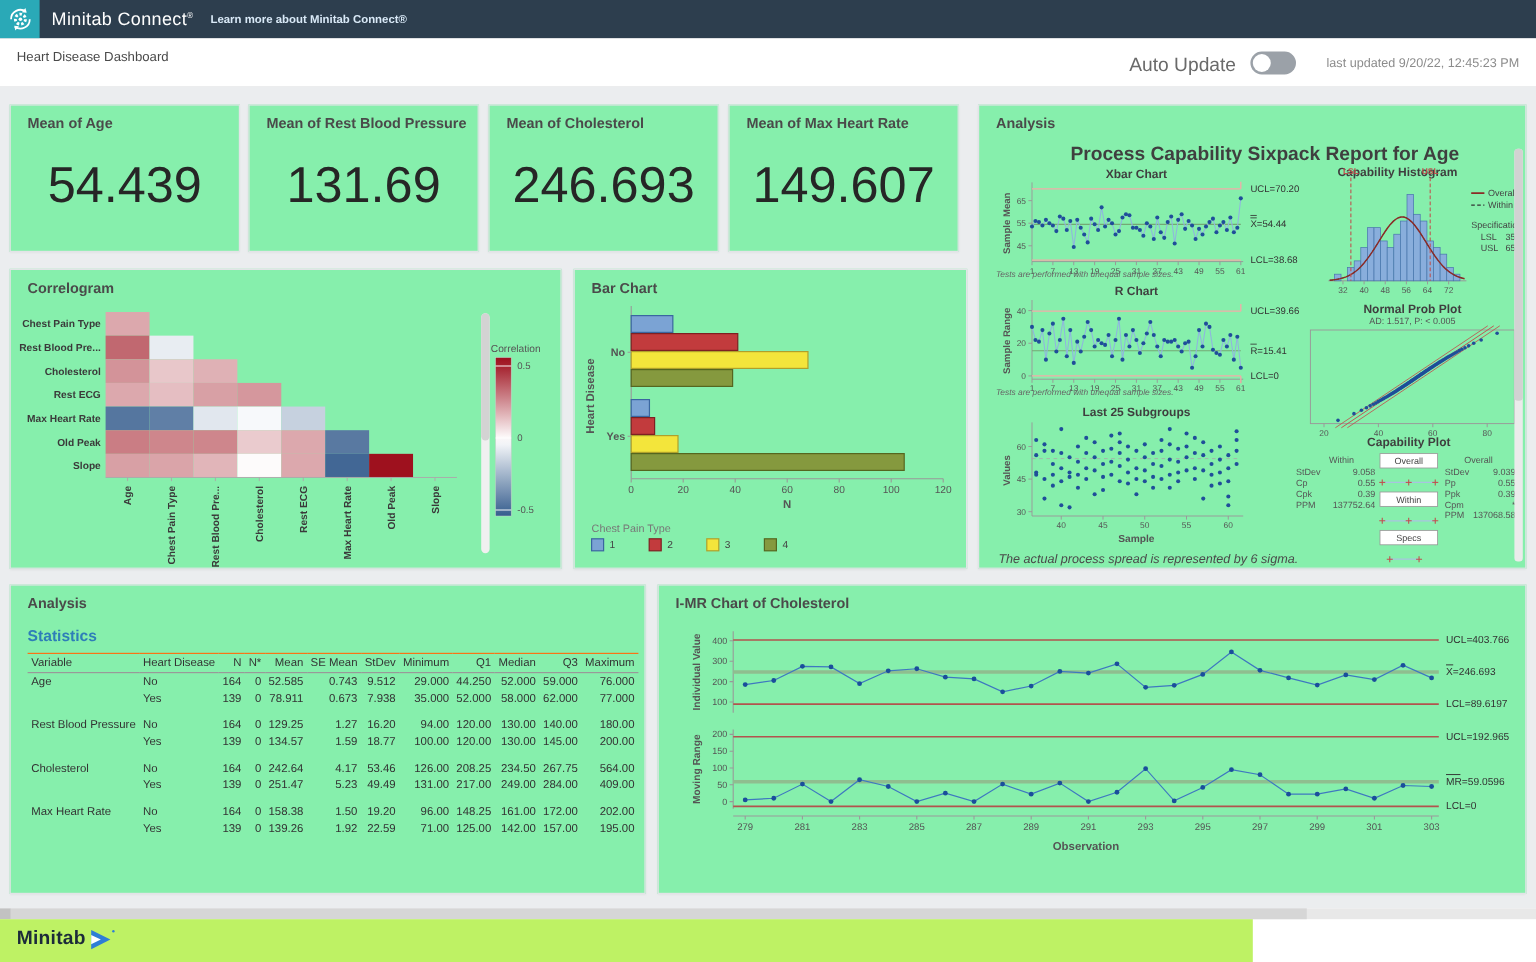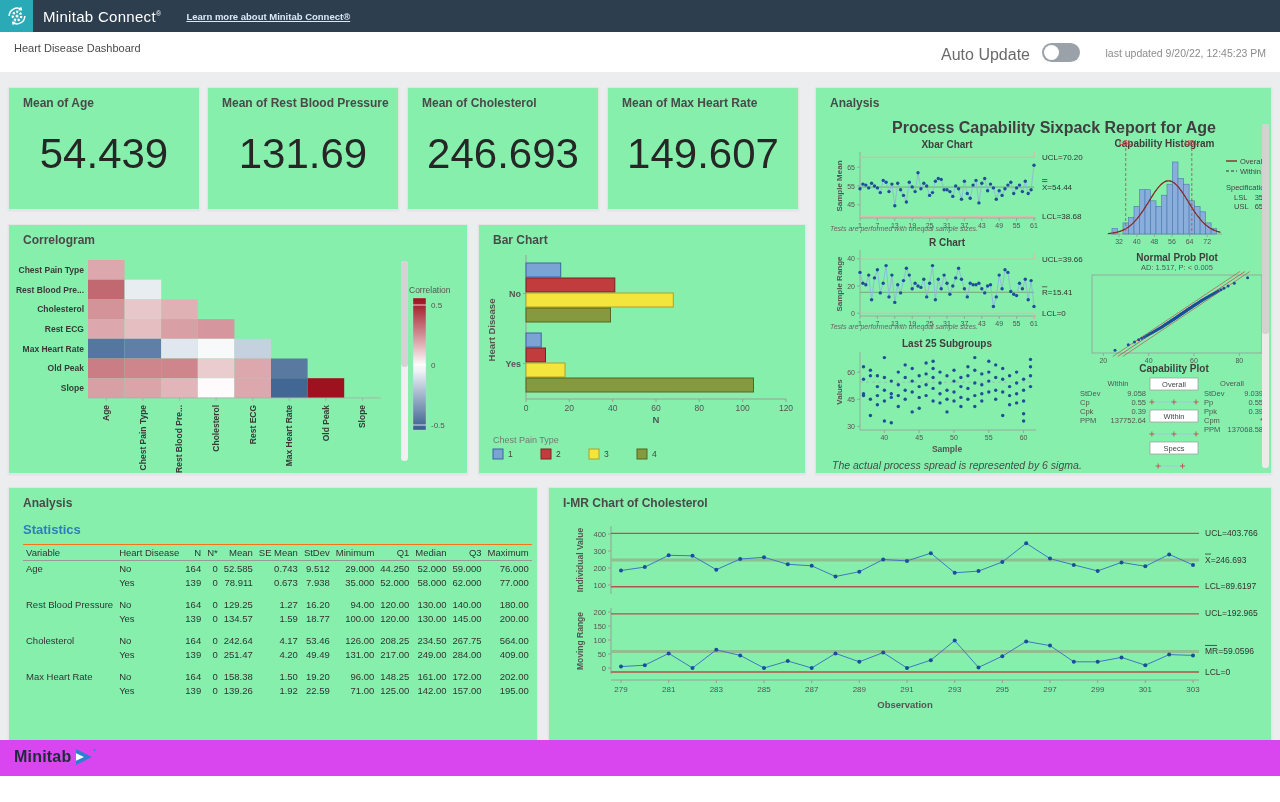--- a/index.html
+++ b/index.html
@@ -3,21 +3,21 @@
 <meta charset="utf-8">
 <style>
   html,body{margin:0;padding:0}
   body{width:1280px;height:802px;position:relative;overflow:hidden;background:#fff;
        font-family:"Liberation Sans",sans-serif;}
   svg{font-family:"Liberation Sans",sans-serif}
   .topbar{position:absolute;left:0;top:0;width:1280px;height:32px;background:#2D3E4E;display:flex;align-items:center}
   .logo-sq{width:33px;height:32px;background:#2AA9B7;display:flex;align-items:center;justify-content:center}
   .brand{color:#fff;font-size:15px;margin-left:10px;letter-spacing:.3px}
   .brand sup{font-size:7px;vertical-align:super}
-  .tb-link{color:#D9E9F7;font-size:9.5px;margin-left:25px;text-decoration:underline;font-weight:bold;cursor:pointer}
+  .tb-link{color:#D9E9F7;font-size:9.5px;margin-left:14px;font-weight:bold;cursor:pointer}
   .pagehead{position:absolute;left:0;top:32px;width:1280px;height:40px;background:#fff;border-bottom:1px solid #E2E2E2}
   .page-title{position:absolute;left:14px;top:10px;font-size:11px;color:#4A4A4A}
   .auto-label{position:absolute;right:250px;top:14px;font-size:16px;color:#6A6A6A}
   .toggle{position:absolute;right:200px;top:11px;width:38px;height:19px;background:#9BA1A8;border-radius:10px;cursor:pointer}
   .toggle .knob{position:absolute;left:2px;top:2px;width:15px;height:15px;border-radius:50%;background:#fff}
   .lastupd{position:absolute;right:14px;top:15px;font-size:10.5px;color:#8C8C8C}
   .main{position:absolute;left:0;top:72px;width:1280px;height:685px;background:#EBEDEF}
   .card{position:absolute;background:#86efac;border:1px solid #E2E4E7;box-shadow:0 1px 2px rgba(0,0,0,.06);box-sizing:border-box}
   .card-title{position:absolute;left:14px;top:8px;font-size:12px;font-weight:bold;color:#4A4A4A}
   .kpi-value{position:absolute;left:0;width:100%;text-align:center;top:42px;font-size:42px;color:#262626}
@@ -25,21 +25,21 @@
   table.stats{position:absolute;left:14px;top:56px;border-collapse:collapse;font-size:9.5px;color:#333;width:502px}
   .stats th{font-weight:normal;border-top:1px solid #f97316;border-bottom:1px solid #999;padding:2px 3px;white-space:nowrap}
   .stats td{padding:1.5px 3px;white-space:nowrap}
   .stats .num{text-align:right}.stats .lft{text-align:left}
   .stats tr.sp td{height:8px;padding:0}
   .vscroll{position:absolute;right:2px;top:36px;width:7px;height:344px;background:#EBEBEB;border-radius:3px}
   .vscroll .thumb{position:absolute;left:0;top:0;width:7px;height:210px;background:#D2D2D2;border-radius:3px}
   .hscroll{position:absolute;left:0;top:757px;width:1280px;height:9px;background:#E8E8E8}
   .hscroll .btn{position:absolute;left:0;top:0;width:9px;height:9px;background:#C2C2C2}
   .hscroll .thumb{position:absolute;left:9px;top:0;width:1080px;height:9px;background:#D6D6D6}
-  .footer{position:absolute;left:0;top:740px;width:1280px;height:36px;background:#d946ef}
+  .footer{position:absolute;left:0;top:766px;width:1044px;height:36px;background:#bef264}
   .mlogo{position:absolute;left:14px;top:8px;display:flex;align-items:center}
   .mlogo .word{font-size:16px;font-weight:bold;color:#1C2B3A;letter-spacing:.2px}
   .mlogo svg{margin-left:4px}
 </style>
 </head>
 <body>
 
 <div class="topbar">
   <div class="logo-sq">
     <svg width="22" height="22" viewBox="0 0 22 22">
@@ -879,21 +879,21 @@
           <td class="num">234.50</td>
           <td class="num">267.75</td>
           <td class="num">564.00</td>
         </tr>
         <tr>
           <td class="lft"></td>
           <td class="lft">Yes</td>
           <td class="num">139</td>
           <td class="num">0</td>
           <td class="num">251.47</td>
-          <td class="num">4.20</td>
+          <td class="num">5.23</td>
           <td class="num">49.49</td>
           <td class="num">131.00</td>
           <td class="num">217.00</td>
           <td class="num">249.00</td>
           <td class="num">284.00</td>
           <td class="num">409.00</td>
         </tr>
         <tr class="sp">
           <td colspan="12"></td>
         </tr>

